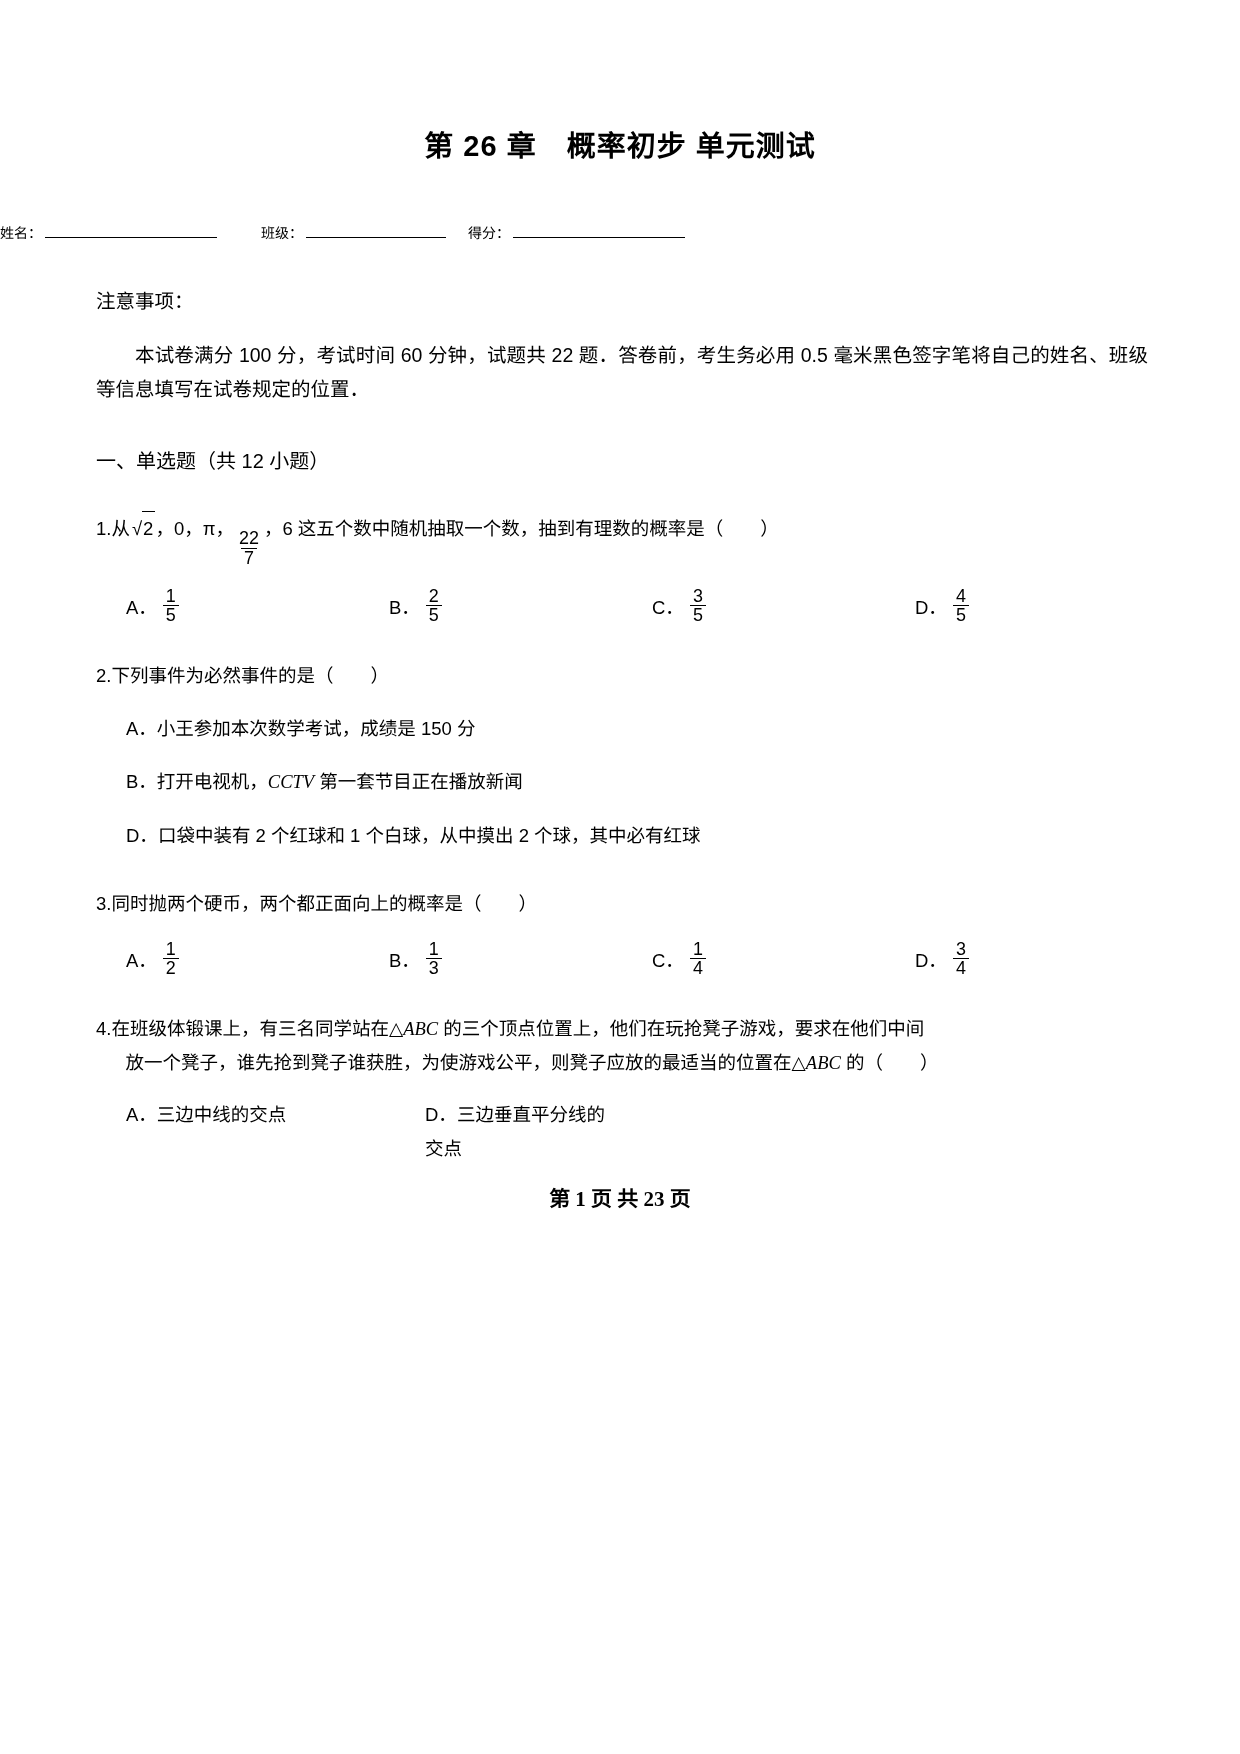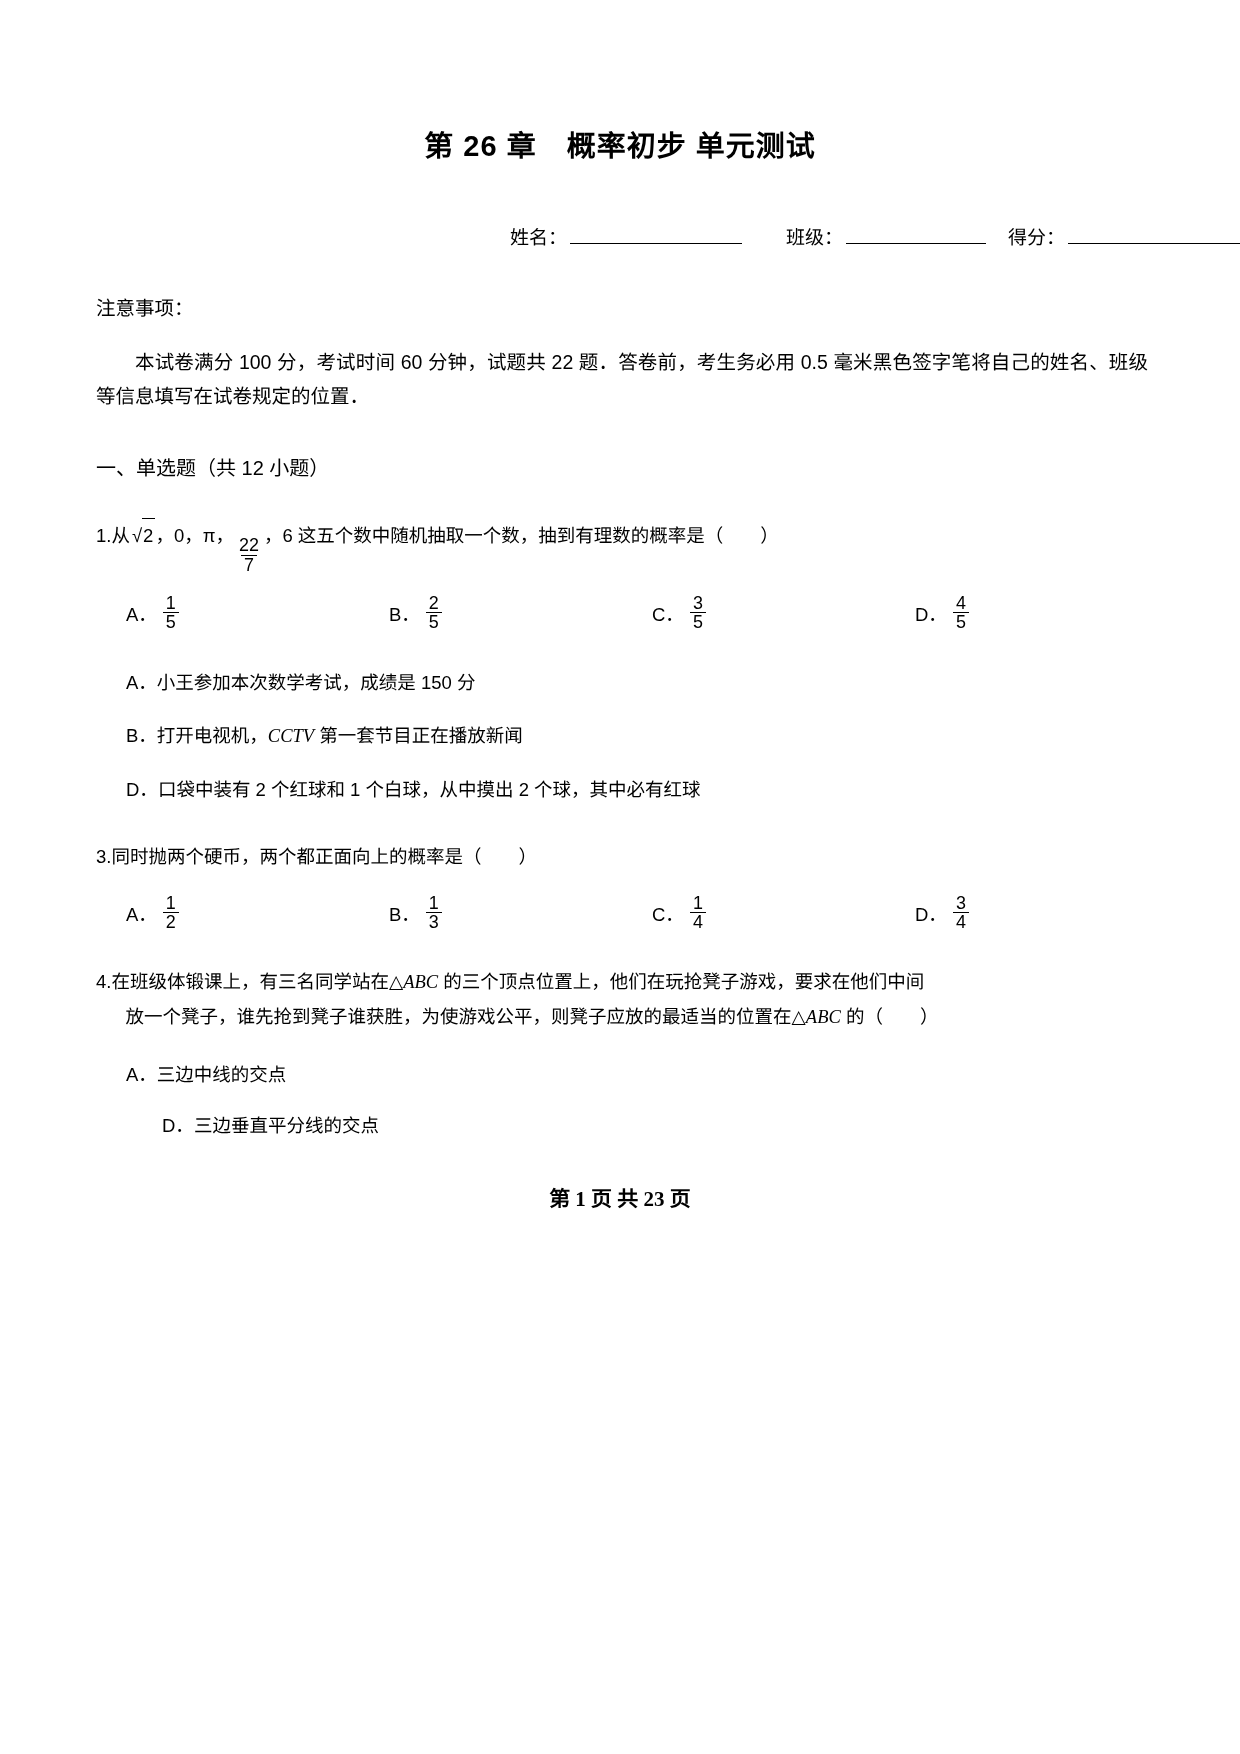--- a/index.html
+++ b/index.html
@@ -39,24 +39,24 @@
     font-size: 25px;
     font-weight: bold;
     margin: 0;
     padding-top: 63px;
     font-family: "Liberation Sans", "DejaVu Sans", sans-serif;
   }
 
   
   .id-row {
     display: flex;
-    justify-content: flex-end;
+    justify-content: flex-start;
     align-items: baseline;
     margin-top: 58px;
-    font-size: 19px;
+    font-size: 14px;
     font-family: "Liberation Sans", "DejaVu Sans", sans-serif;
   }
   .id-field { display: inline-flex; align-items: baseline; }
   .id-label { white-space: nowrap; }
   .blank-line {
     display: inline-block;
     border-bottom: 1.6px solid #000;
     height: 1px;
     margin-left: 3px;
     vertical-align: baseline;
@@ -113,23 +113,23 @@
   }
   .opts-row .opt-letter { white-space: nowrap; margin-right: 4px; }
 
   .opts-stack { margin-top: 14px; }
   .opts-stack .opt-line {
     margin-top: 20px;
     padding-left: 30px;
     font-size: 18.5px;
   }
   .opts-grid {
-    margin-top: 24px;
+    margin-top: 18px;
     display: grid;
-    grid-template-columns: 1fr;
+    grid-template-columns: 1fr 1fr 1fr 1fr;
     row-gap: 18px;
   }
   .opts-grid .opt-cell { padding-left: 30px; font-size: 18.5px; }
   .opts-grid .opt-cell.col2 { padding-left: 66px; }
 
   
   .frac {
     display: inline-flex;
     flex-direction: column;
     align-items: center;
@@ -231,20 +231,23 @@
           <span class="opt-letter">D．</span>
           <span class="frac">
             <span class="num">4</span>
             <span class="den">5</span>
           </span>
         </div>
       </div>
     </div>
 
     <div class="question">
+      <div class="q-stem">
+        <span>2.</span><span>下列事件为必然事件的是</span><span class="paren">（　　）</span>
+      </div>
       <div class="opts-stack">
         <div class="opt-line">
           <span>A．</span><span>小王参加本次数学考试，成绩是 150 分</span>
         </div>
         <div class="opt-line">
           <span>B．</span><span>打开电视机，</span><span class="ital">CCTV</span><span> 第一套节目正在播放新闻</span>
         </div>
         <div class="opt-line">
           <span>D．</span><span>口袋中装有 2 个红球和 1 个白球，从中摸出 2 个球，其中必有红球</span>
         </div>

